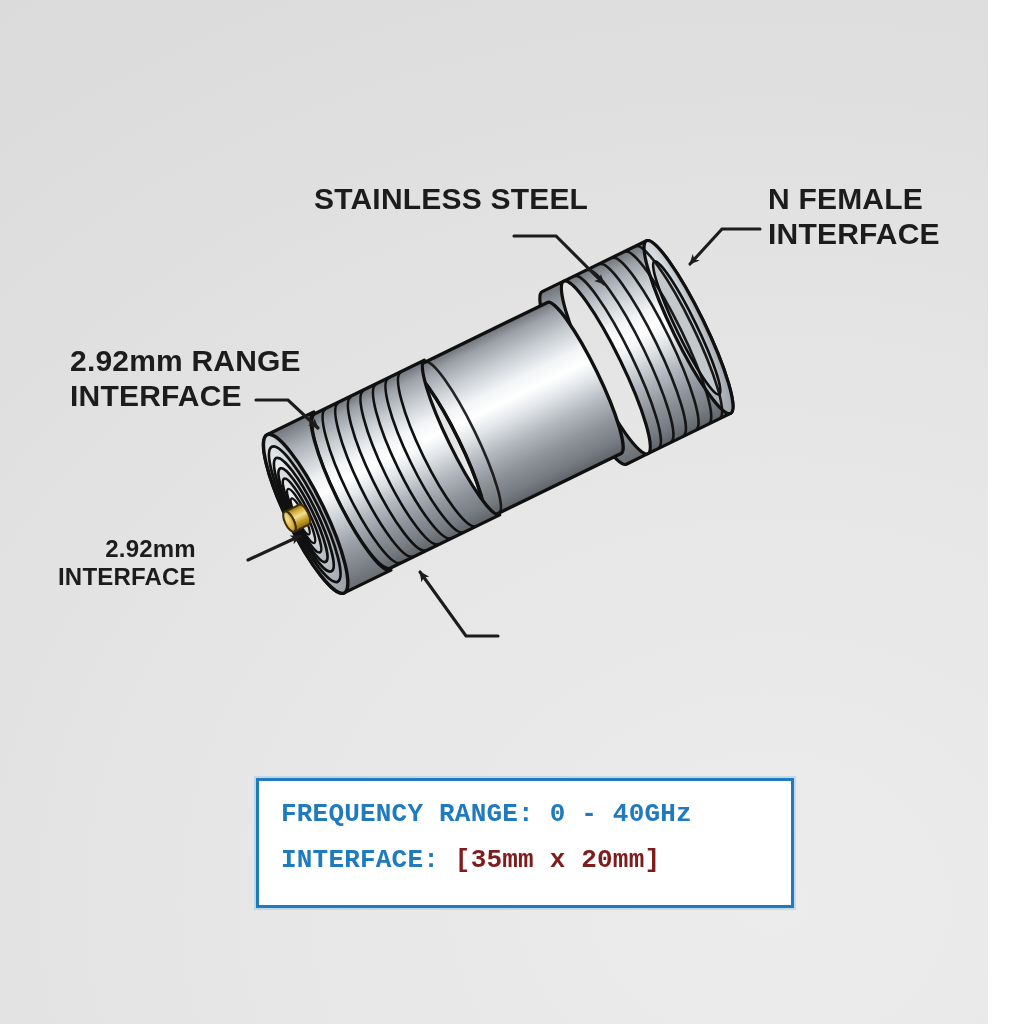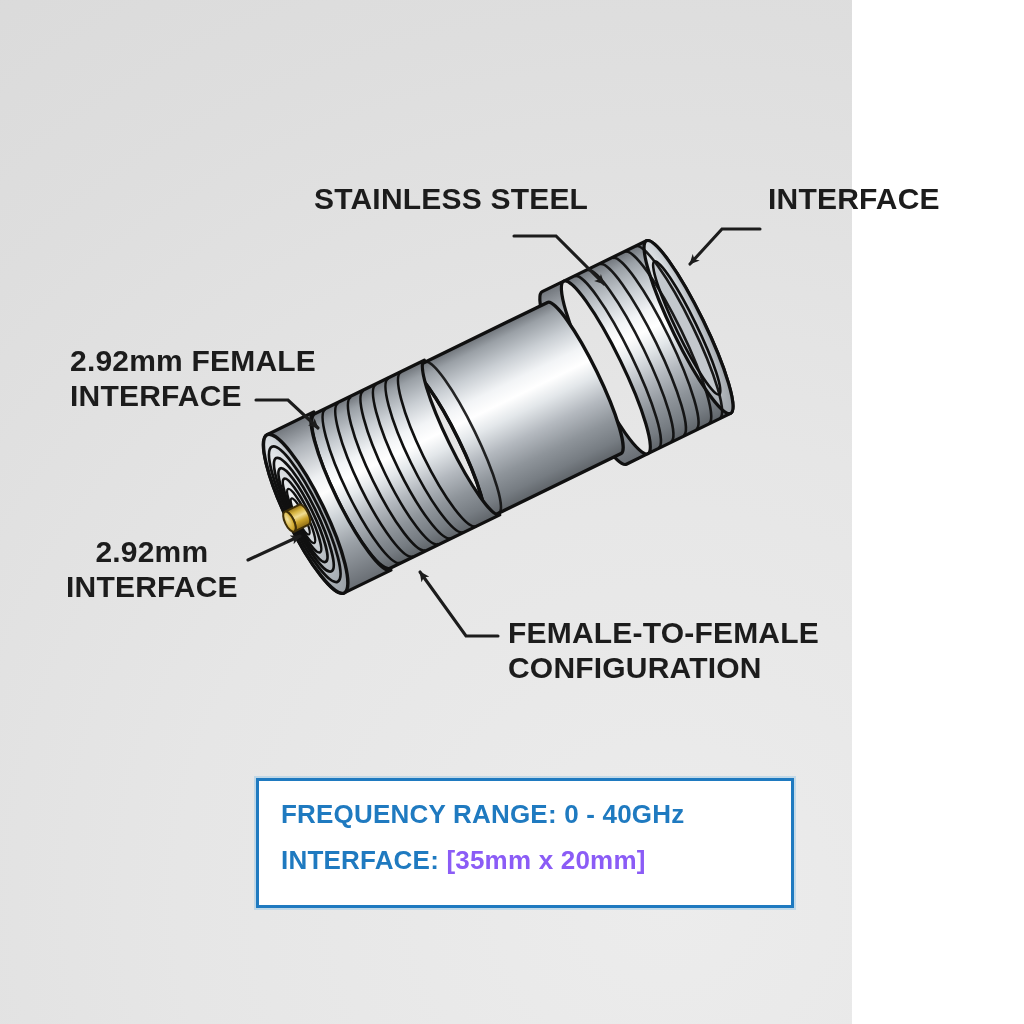--- a/index.html
+++ b/index.html
@@ -3,58 +3,59 @@
 <meta charset="utf-8">
 <style>
   * { margin:0; padding:0; box-sizing:border-box; }
   html, body {
     width:1024px; height:1024px;
     font-family:"Liberation Sans", sans-serif;
     overflow:hidden;
   }
   #stage {
     position:relative;
-    width:852px; height:1024px;
+    width:988px; height:1024px;
     background:
       radial-gradient(ellipse 150% 120% at 78% 88%, #ececec 0%, #e6e6e6 38%, #dedede 72%, #d9d9d9 100%);
   }
   #art { position:absolute; inset:0; width:1024px; height:1024px; }
 
   .callout {
     position:absolute;
     font-weight:bold;
     color:#1c1c1c;
     letter-spacing:0.2px;
     line-height:1.16;
     white-space:nowrap;
   }
   #lbl-housing  { left:314px; top:182px; font-size:30px; text-align:center; }
   #lbl-nfemale  { left:768px; top:182px; font-size:30px; text-align:left; }
   #lbl-292f     { left:70px;  top:344px; font-size:30px; text-align:left; }
-  #lbl-292      { left:66px;  top:535px; font-size:30px; text-align:center; }
+  #lbl-292      { left:58px;  top:535px; font-size:24px; text-align:right; }
   #lbl-f2f      { left:508px; top:616px; font-size:30px; text-align:left; }
 
   #spec-box {
     position:absolute;
     left:256px; top:778px;
     width:538px; height:130px;
     background:#ffffff;
     border:3px solid #1f7ac0;
     box-shadow:0 0 0 2px rgba(120,185,230,0.35);
     padding:20px 22px 0 22px;
+    font-family:Liberation Mono, monospace;
   }
   .spec-line {
     font-size:26px; font-weight:bold;
     color:#1f7ac0;
     letter-spacing:0.2px;
     line-height:1.0;
     margin-bottom:20px;
     white-space:nowrap;
   }
-  .spec-line .val-dark { color:#8b5cf6; }
+  .spec-line .val-dark { color:#7f1d1d; }
 </style>
 </head>
 <body>
 
 <div id="stage">
 
   <svg id="art" viewBox="0 0 1024 1024">
     <defs>
 
       <linearGradient id="metal" x1="0" y1="0" x2="0" y2="1">
@@ -182,37 +183,34 @@
       <path d="M 248,560 L 300,536" marker-end="url(#arrow)"></path>
       <path d="M 498,636 L 466,636 L 420,572" marker-end="url(#arrow)"></path>
     </g>
   </svg>
 
   <div class="callout" id="lbl-housing">
     <div>STAINLESS STEEL</div>
   </div>
 
   <div class="callout" id="lbl-nfemale">
+    <div>N FEMALE</div>
     <div>INTERFACE</div>
   </div>
 
   <div class="callout" id="lbl-292f">
-    <div>2.92mm FEMALE</div>
+    <div>2.92mm RANGE</div>
     <div>INTERFACE</div>
   </div>
 
   <div class="callout" id="lbl-292">
     <div>2.92mm</div>
     <div>INTERFACE</div>
   </div>
 
-  <div class="callout" id="lbl-f2f">
-    <div>FEMALE-TO-FEMALE</div>
-    <div>CONFIGURATION</div>
-  </div>
 
   <div id="spec-box">
     <div class="spec-line">
       <span>FREQUENCY RANGE:</span>
       <span>0 - 40GHz</span>
     </div>
     <div class="spec-line">
       <span>INTERFACE:</span>
       <span class="val-dark">[35mm x 20mm]</span>
     </div>

